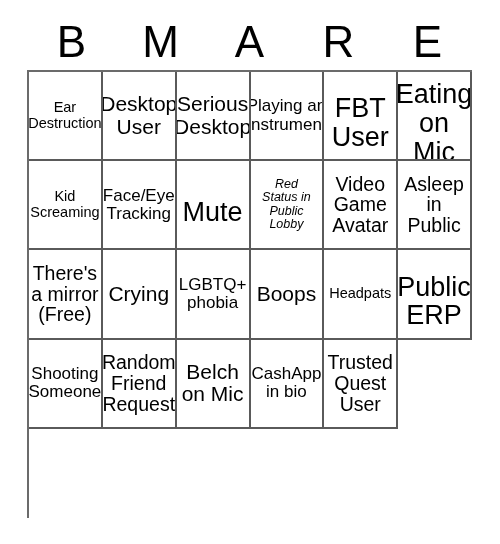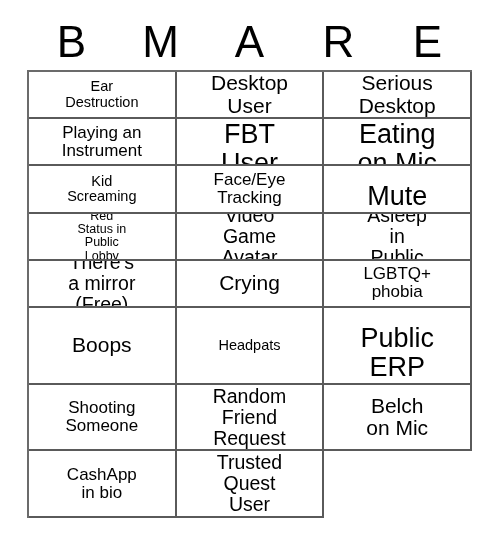--- a/index.html
+++ b/index.html
@@ -43,21 +43,21 @@
   }
   
   .grid {
     position: absolute;
     left: 27px;
     top: 70px;
     width: 445px;
     height: 448px;
     box-sizing: border-box;
     display: grid;
-    grid-template-columns: repeat(3, 1fr);
+    grid-template-columns: repeat(6, 1fr);
     grid-template-rows: repeat(5, 1fr);
     border-top: 2px solid #6b6b6b;
     border-left: 2px solid #6b6b6b;
     background: #ffffff;
   }
   .cell {
     box-sizing: border-box;
     border-right: 2px solid #5a5a5a;
     border-bottom: 2px solid #5a5a5a;
     display: flex;
@@ -69,21 +69,21 @@
     background: #ffffff;
   }
   .cell-text {
     display: block;
     color: #000000;
     line-height: 1.07;
     white-space: pre-line;
     font-weight: 400;
   }
   
-  .fs-xs  .cell-text { font-size: 12.5px; }
+  .fs-xs  .cell-text { font-size: 12.5px; font-style: italic; }
   .fs-s   .cell-text { font-size: 14.5px; }
   .fs-m   .cell-text { font-size: 17px; }
   .fs-l   .cell-text { font-size: 19.5px; }
   .fs-xl  .cell-text { font-size: 21px; }
   .fs-xxl .cell-text { font-size: 27px; margin-top: 15px; }
 </style>
 </head>
 <body>
 
 <div class="card">

